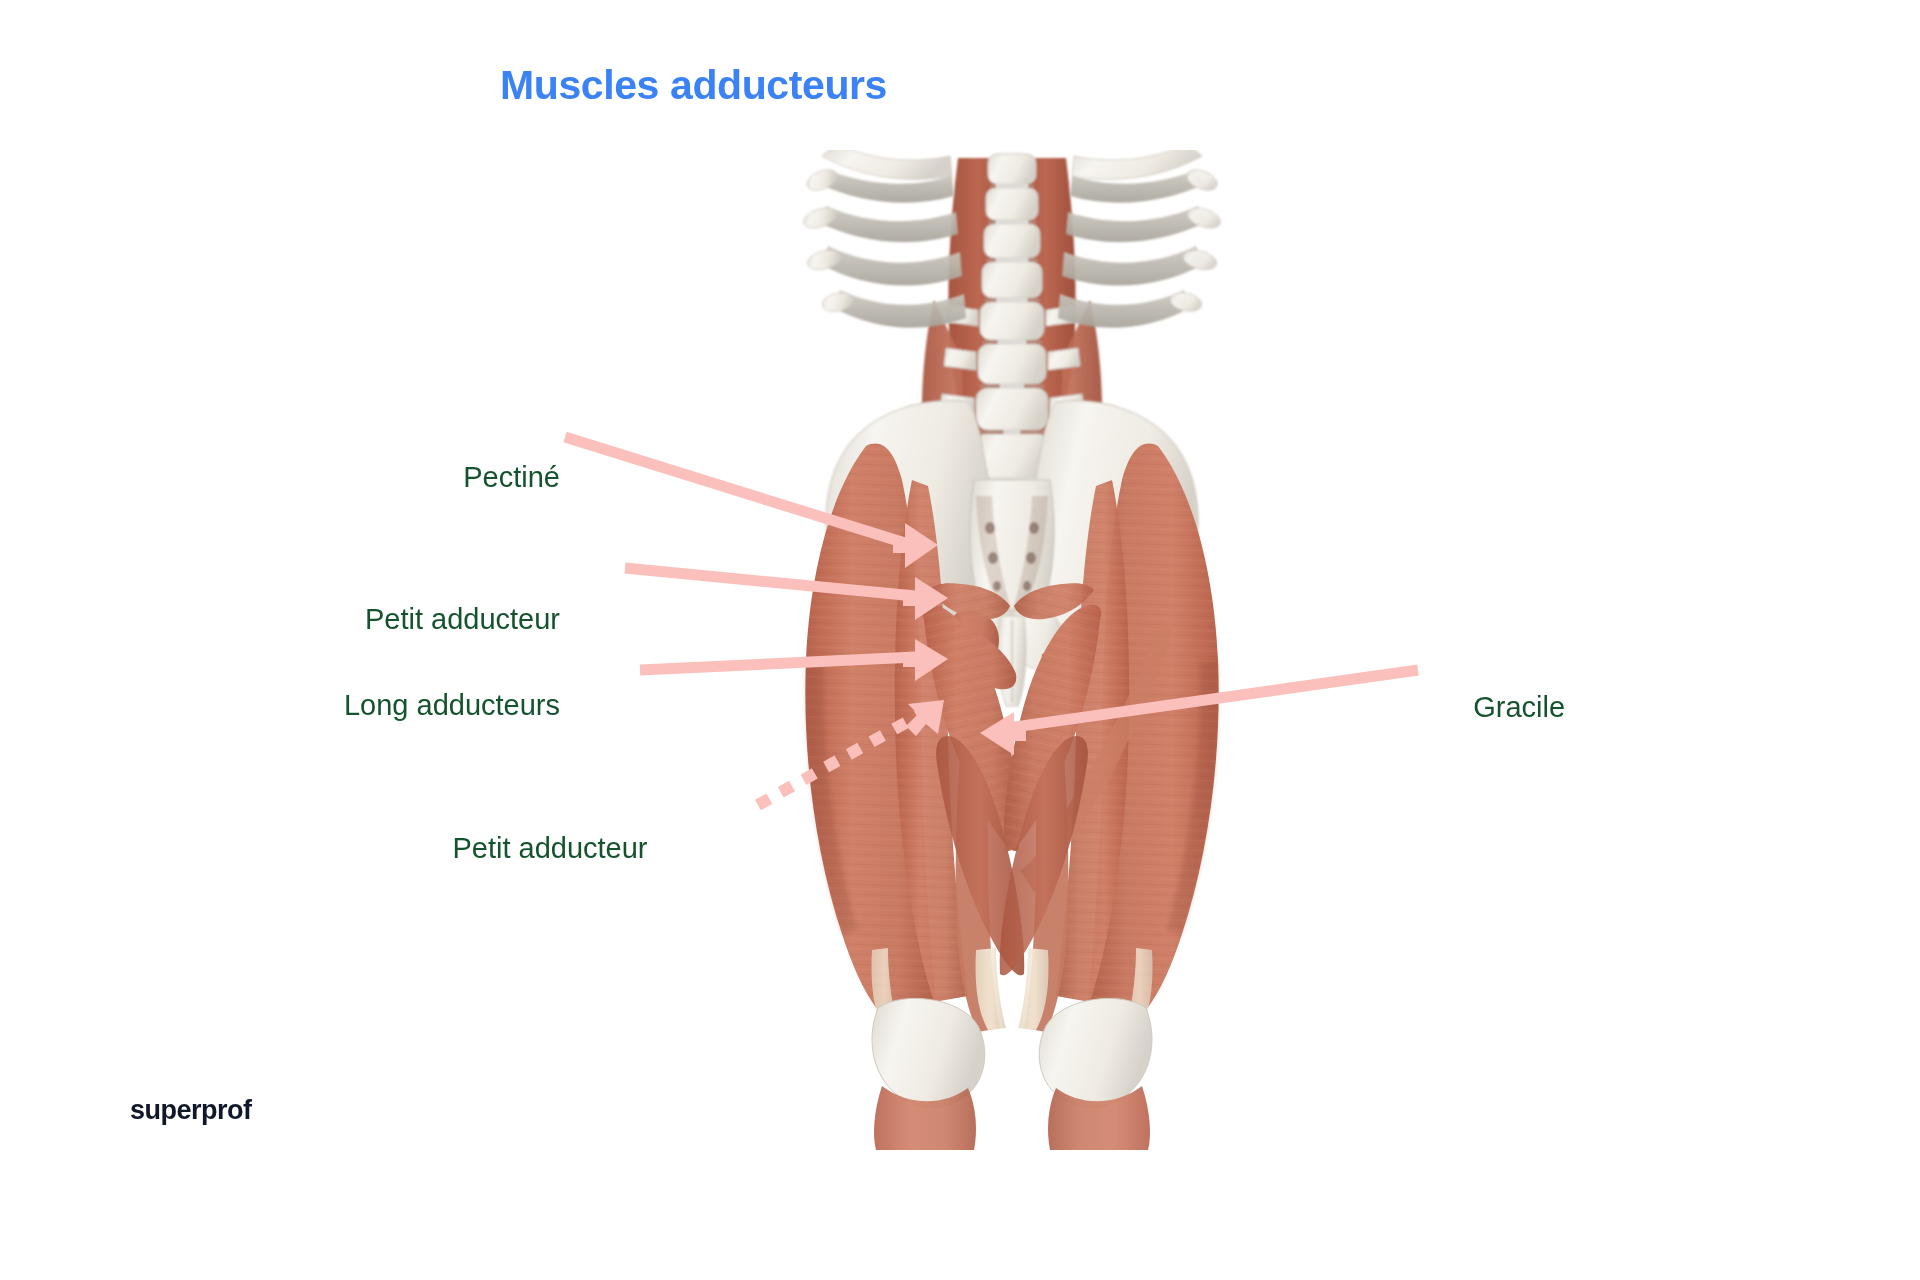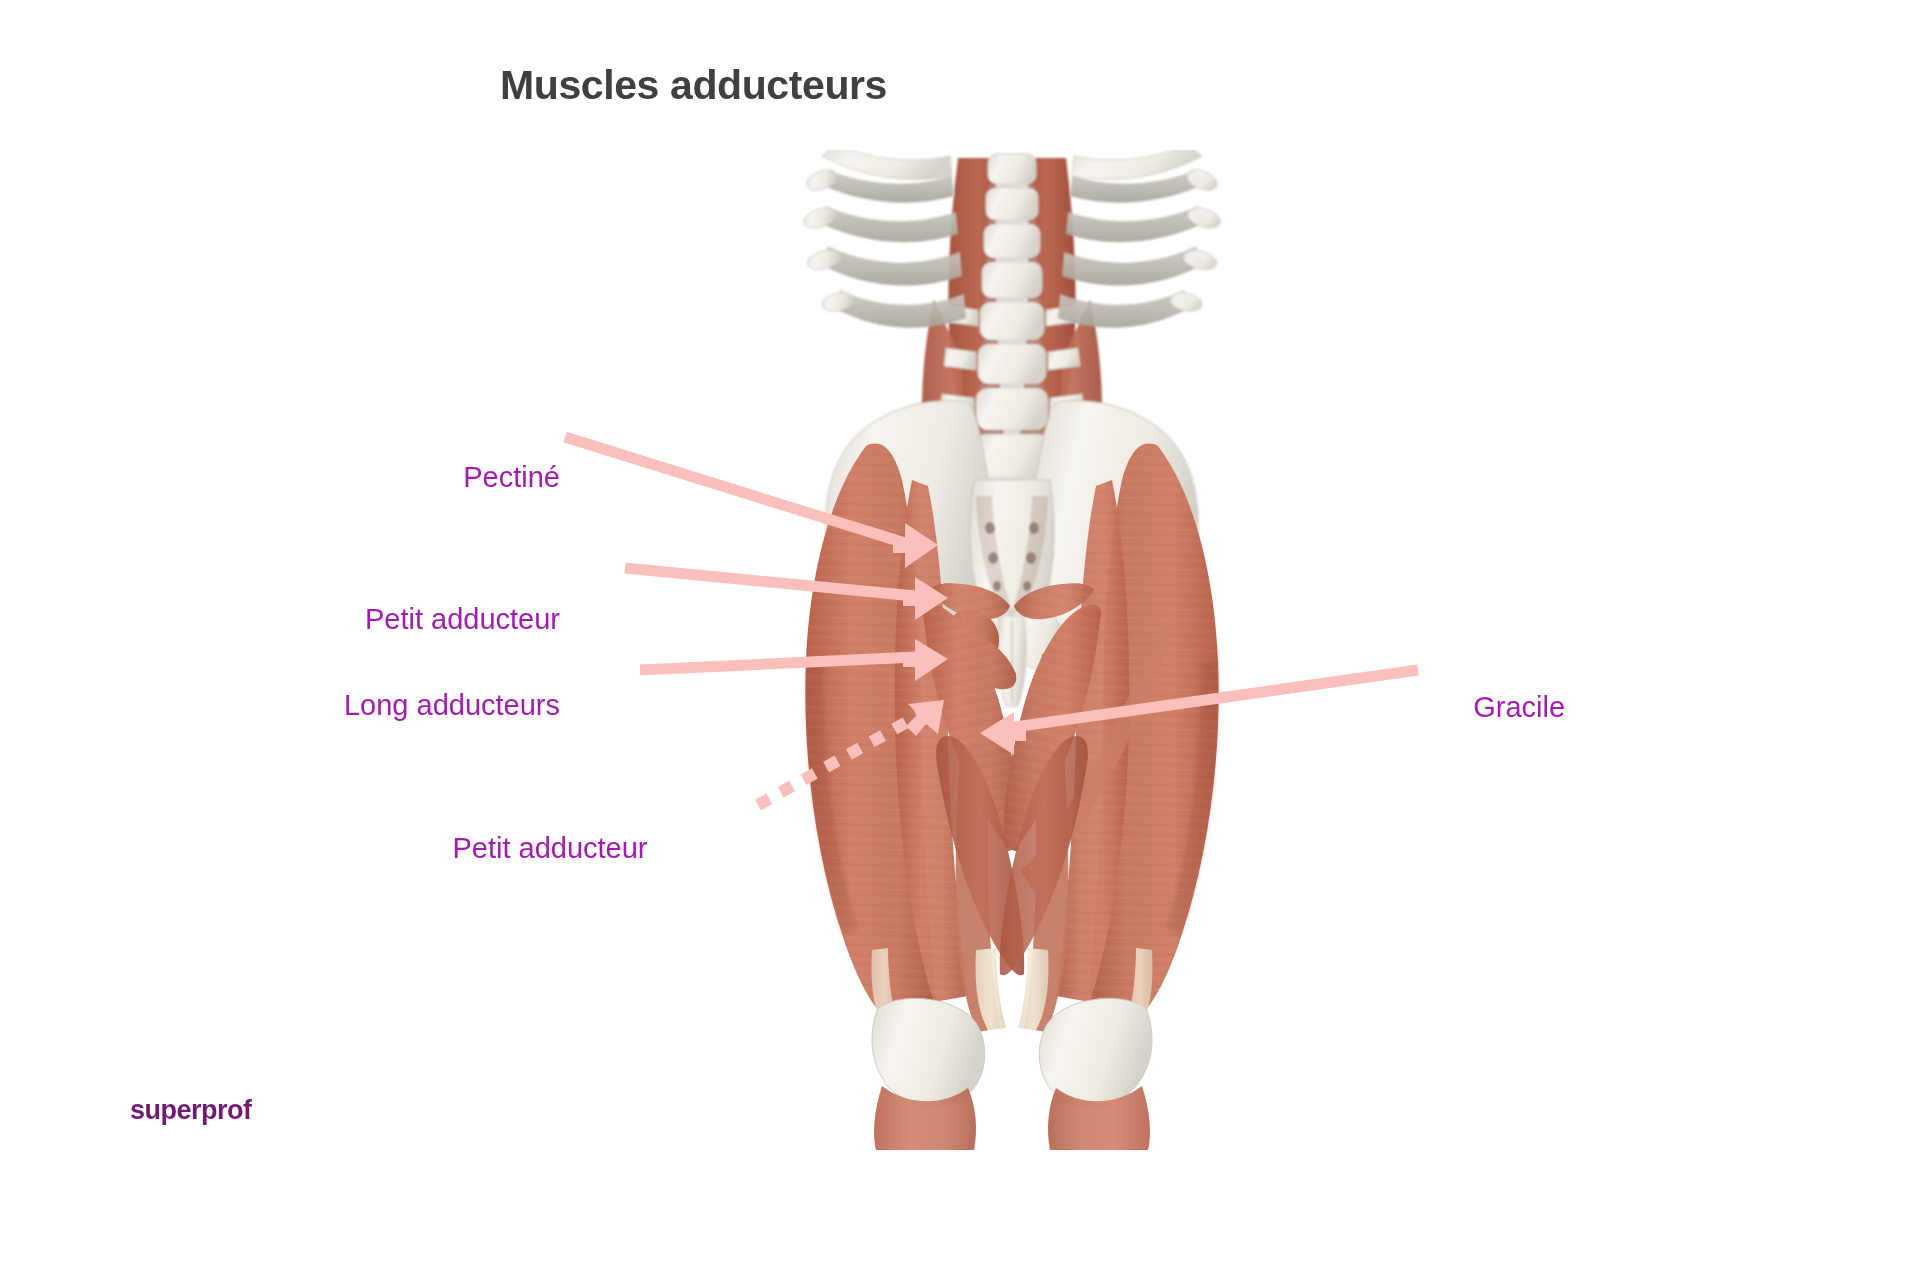--- a/index.html
+++ b/index.html
@@ -25,31 +25,31 @@
   
   .title {
     position: absolute;
     top: 62px;
     left: 0;
     width: 1667px;
     text-align: center;
     font-size: 41px;
     font-weight: 700;
     letter-spacing: -0.4px;
-    color: #404040;
+    color: #3b82f6;
     font-family: "Liberation Sans", sans-serif;
   }
   
   .title > span { position: relative; left: -140px; }
 
   
   .label {
     position: absolute;
     font-size: 29px;
-    color: #a21caf;
+    color: #14532d;
     line-height: 1.32;
     white-space: pre;
     font-family: "Liberation Sans", sans-serif;
   }
   .label.right-aligned { text-align: right; }
   .label.left-aligned  { text-align: left; }
   .label.centered      { text-align: center; }
 
   #label-pectine          { right: 1360px; top: 420px; }
   #label-petit-adducteur  { right: 1360px; top: 562px; }
@@ -75,21 +75,21 @@
   }
 
   
   .brand {
     position: absolute;
     left: 130px;
     top: 1095px;
     font-size: 27px;
     font-weight: 700;
     letter-spacing: -0.5px;
-    color: #701a75;
+    color: #0f172a;
     font-family: "Liberation Sans", sans-serif;
   }
 </style>
 </head>
 <body>
 
 <div id="stage">
 
   <div class="title">
     <span>Muscles adducteurs</span>

